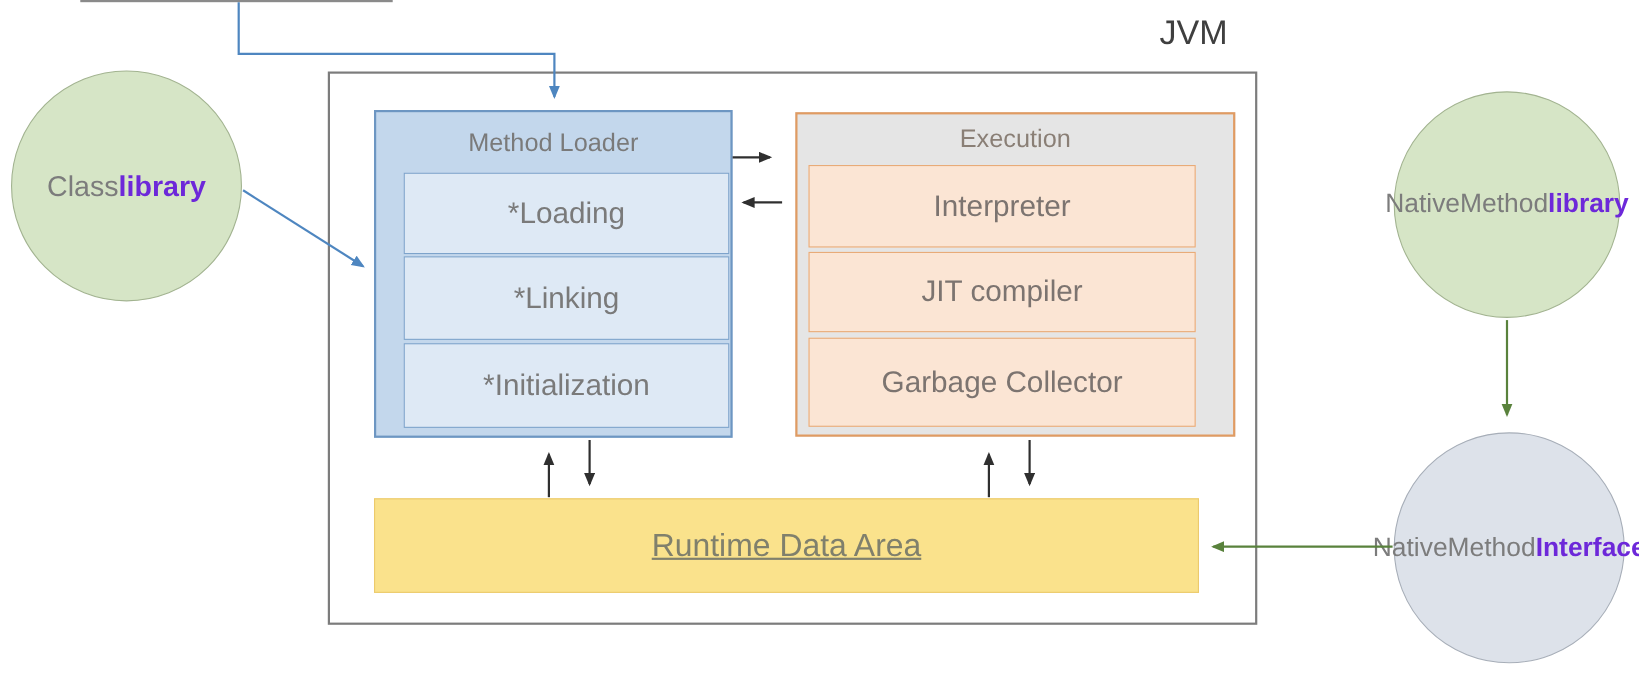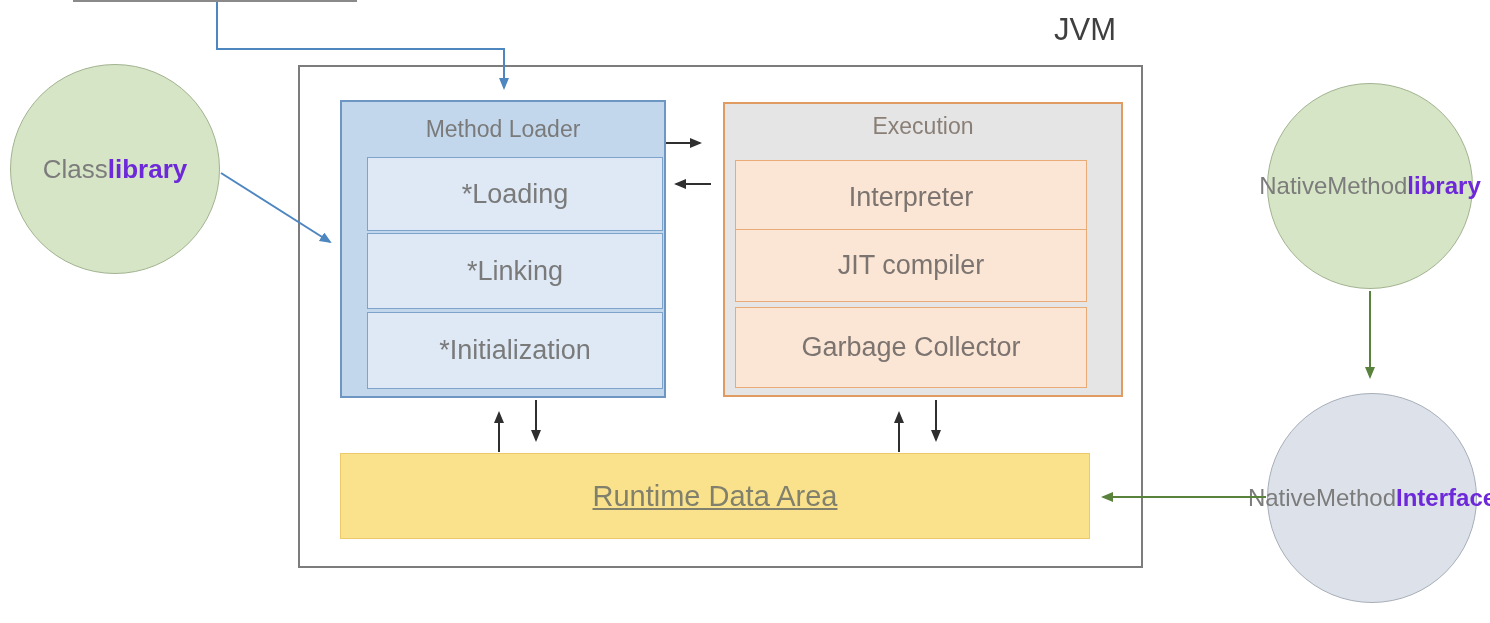--- a/index.html
+++ b/index.html
@@ -54,21 +54,21 @@
     position:absolute;left:0;top:0;width:100%;height:44px;
     display:flex;align-items:center;justify-content:center;
     font-size:23px;color:#8a7f76;
   }
   .component{
     position:absolute;left:10px;width:352px;
     background:#fbe5d4;border:1.5px solid #e8ab78;
     display:flex;align-items:center;justify-content:center;
     font-size:27px;color:#7c7470;
   }
-  .component-0{top:56px;height:75px;}
+  .component-0{top:46px;height:75px;}
   .component-1{top:125px;height:73px;}
   .component-2{top:203px;height:81px;}
 
   
   .runtime-box{
     position:absolute;left:340px;top:453px;width:750px;height:86px;
     background:#fae28c;border:1px solid #ecca6c;
     display:flex;align-items:center;justify-content:center;
     font-size:29px;color:#80806c;text-decoration:underline;
   }

